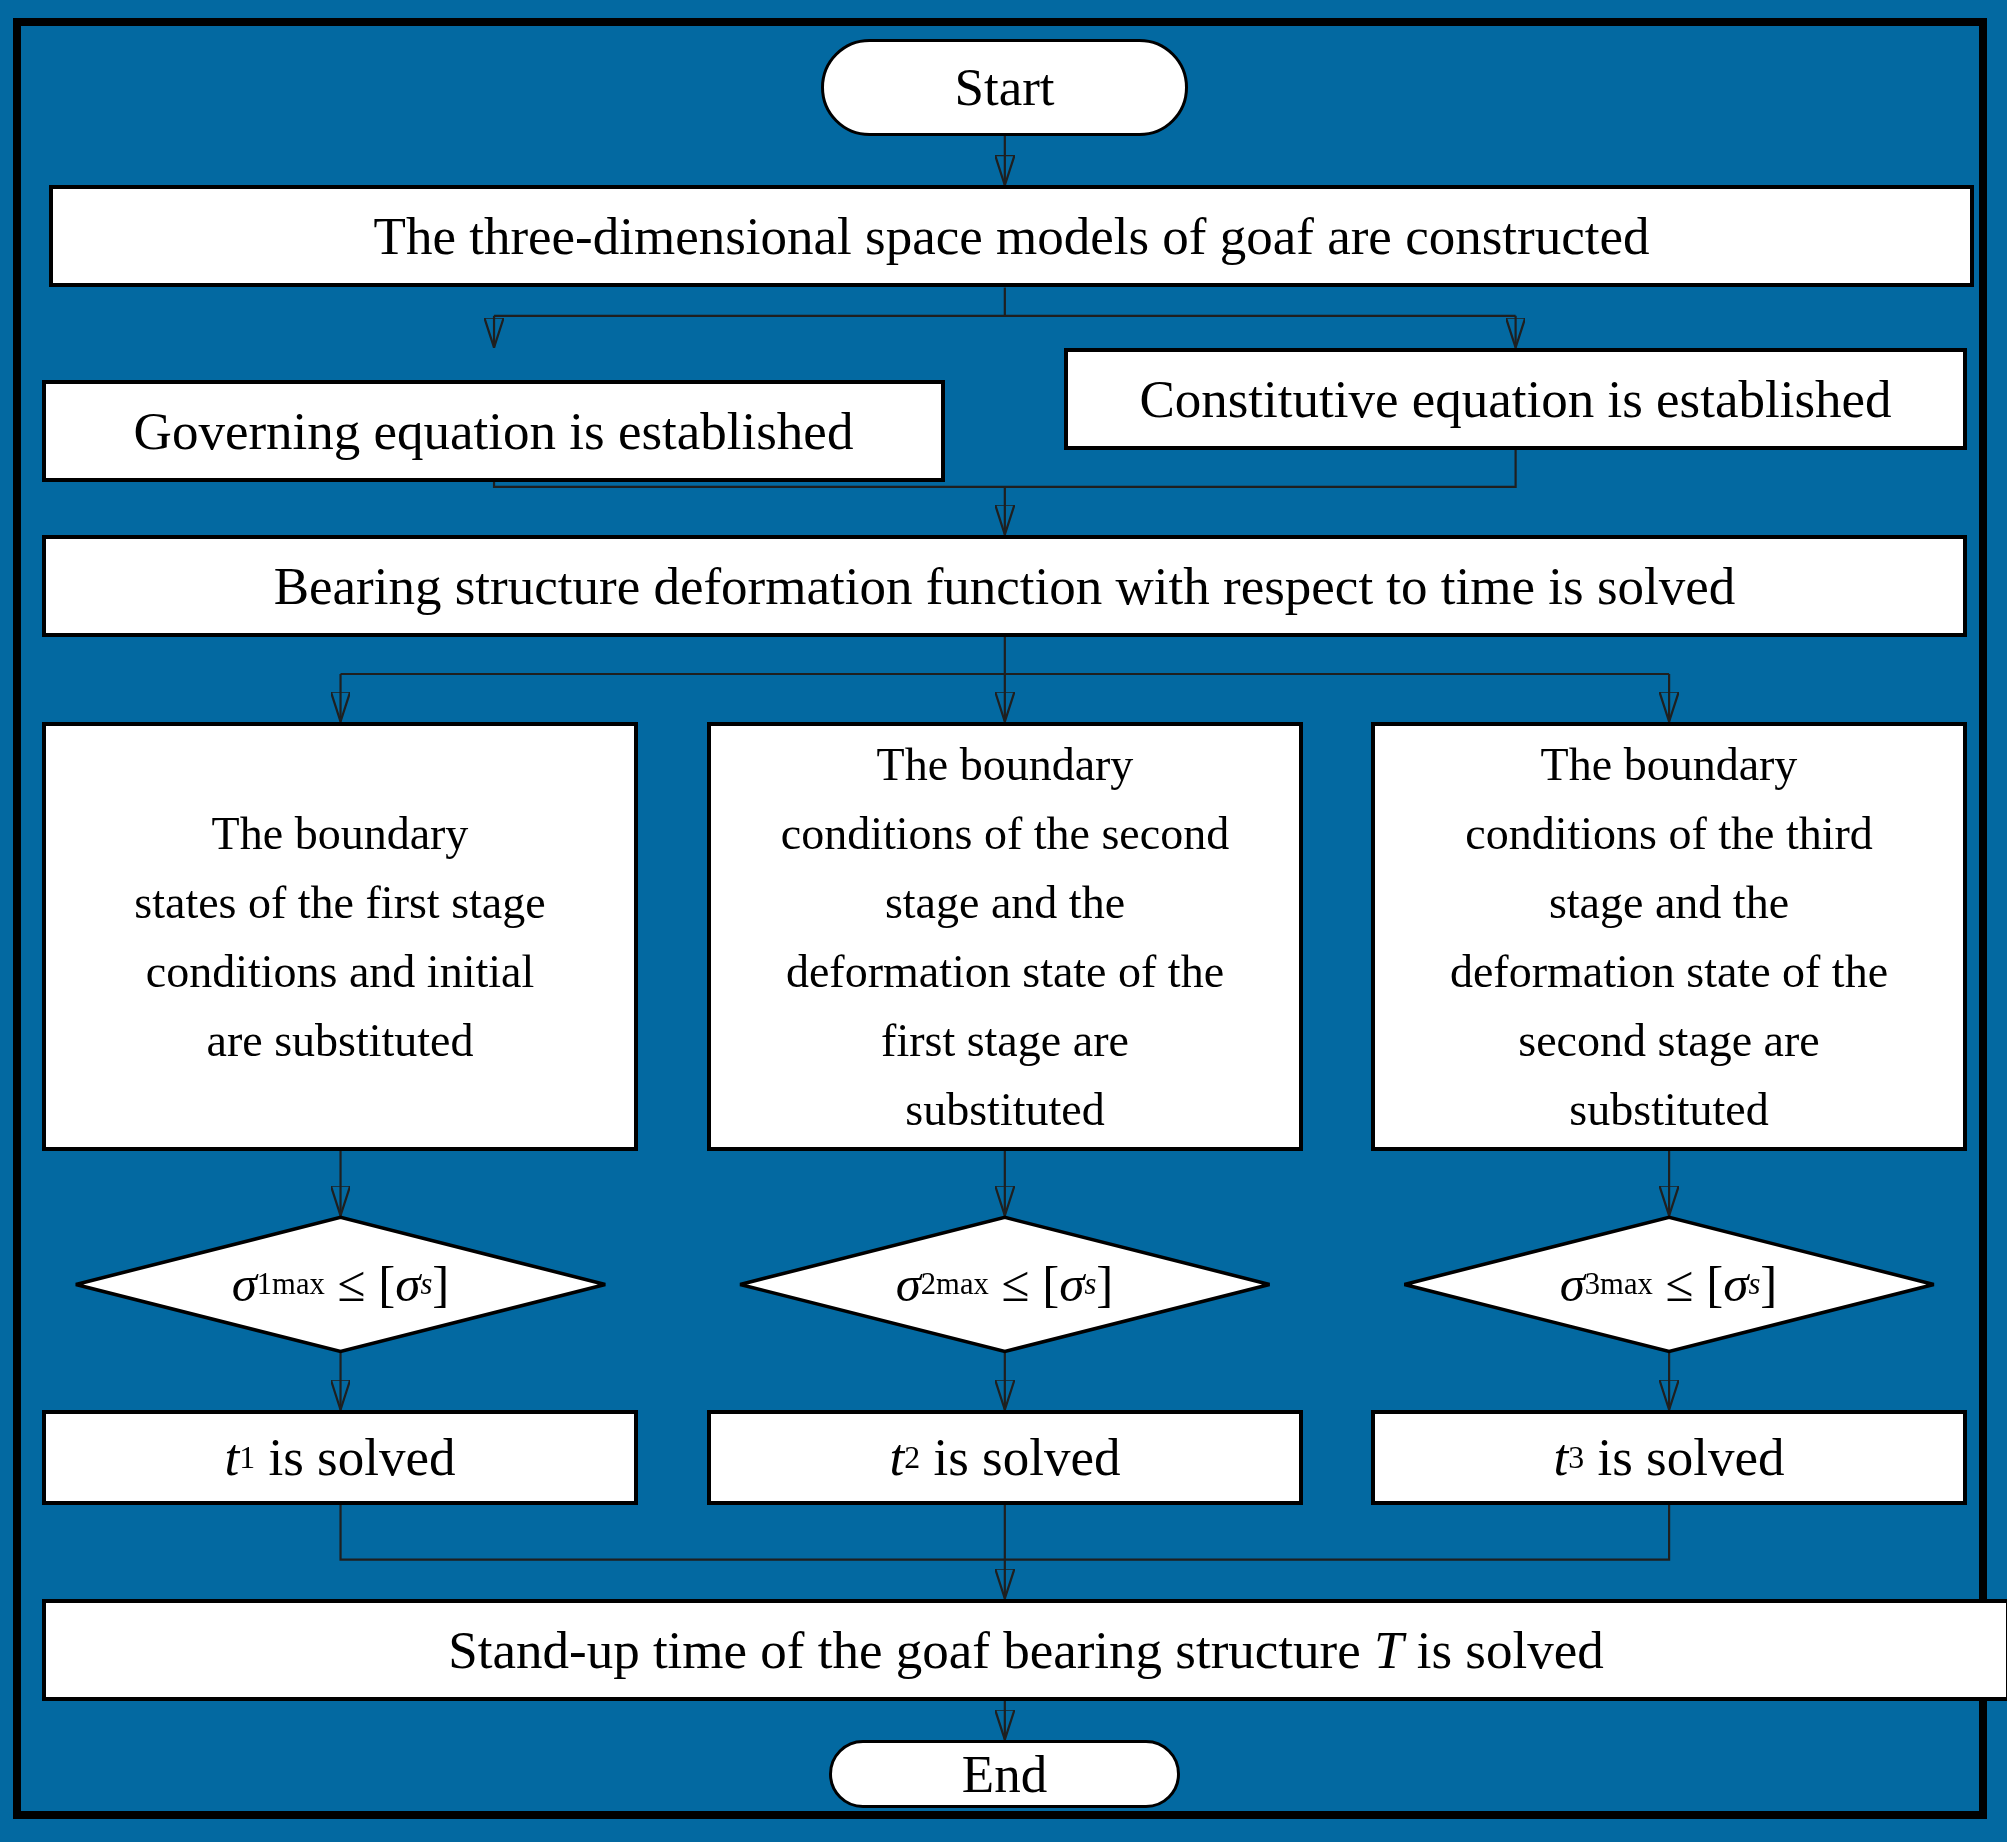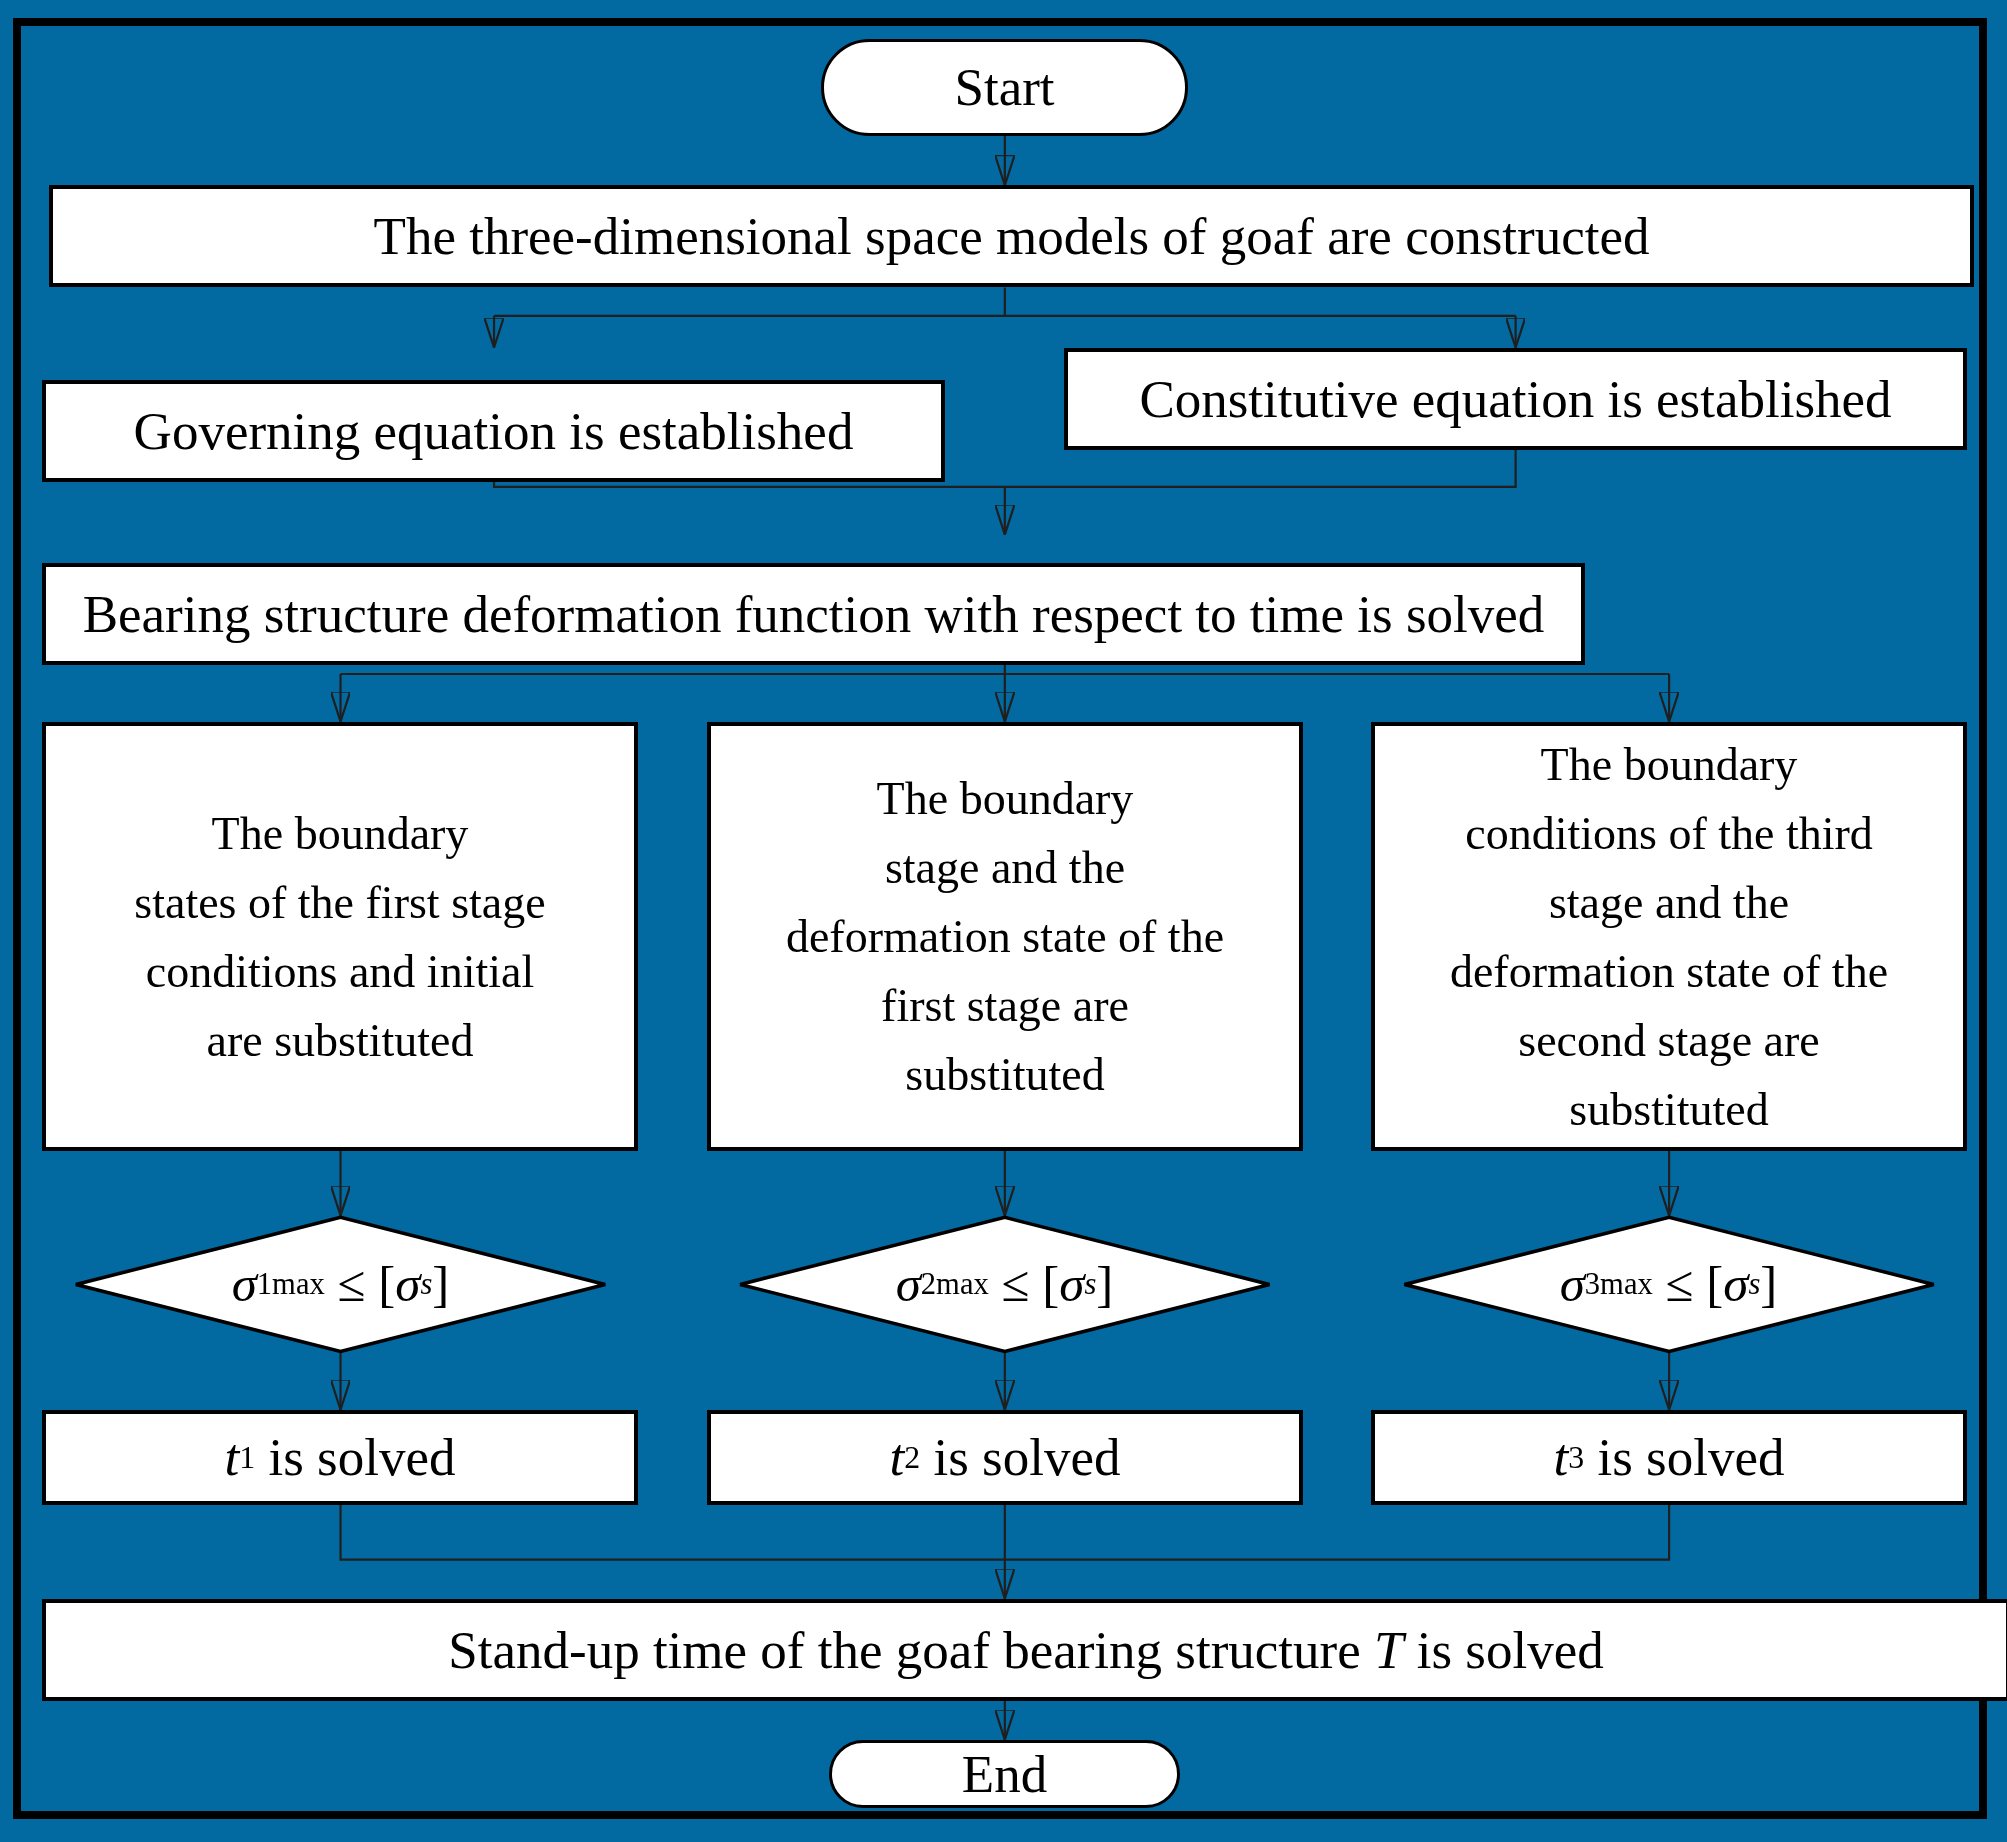--- a/index.html
+++ b/index.html
@@ -120,36 +120,37 @@
   </div>
 
   <div class="node rect-lg" style="left:42px;top:348px;width:903px;height:102px;margin-top:32px;">
     <span>Governing equation is established</span>
   </div>
 
   <div class="node rect-lg" style="left:1064px;top:348px;width:903px;height:102px;">
     <span>Constitutive equation is established</span>
   </div>
 
-  <div class="node rect-lg" style="left:42px;top:535px;width:1543px;height:102px;margin-top:28px;">
+  <div class="node rect-lg" style="left:42px;top:535px;width:1925px;height:102px;">
     <span>Bearing structure deformation function with respect to time is solved</span>
   </div>
 
   <div class="node stage" style="left:42px;top:722px;width:596px;height:429px;">
     <div class="stage-lines">
       <div>The boundary</div>
       <div>states of the first stage</div>
       <div>conditions and initial</div>
       <div>are substituted</div>
     </div>
   </div>
 
   <div class="node stage" style="left:707px;top:722px;width:596px;height:429px;">
     <div class="stage-lines">
       <div>The boundary</div>
+      <div>conditions of the second</div>
       <div>stage and the</div>
       <div>deformation state of the</div>
       <div>first stage are</div>
       <div>substituted</div>
     </div>
   </div>
 
   <div class="node stage" style="left:1371px;top:722px;width:596px;height:429px;">
     <div class="stage-lines">
       <div>The boundary</div>

